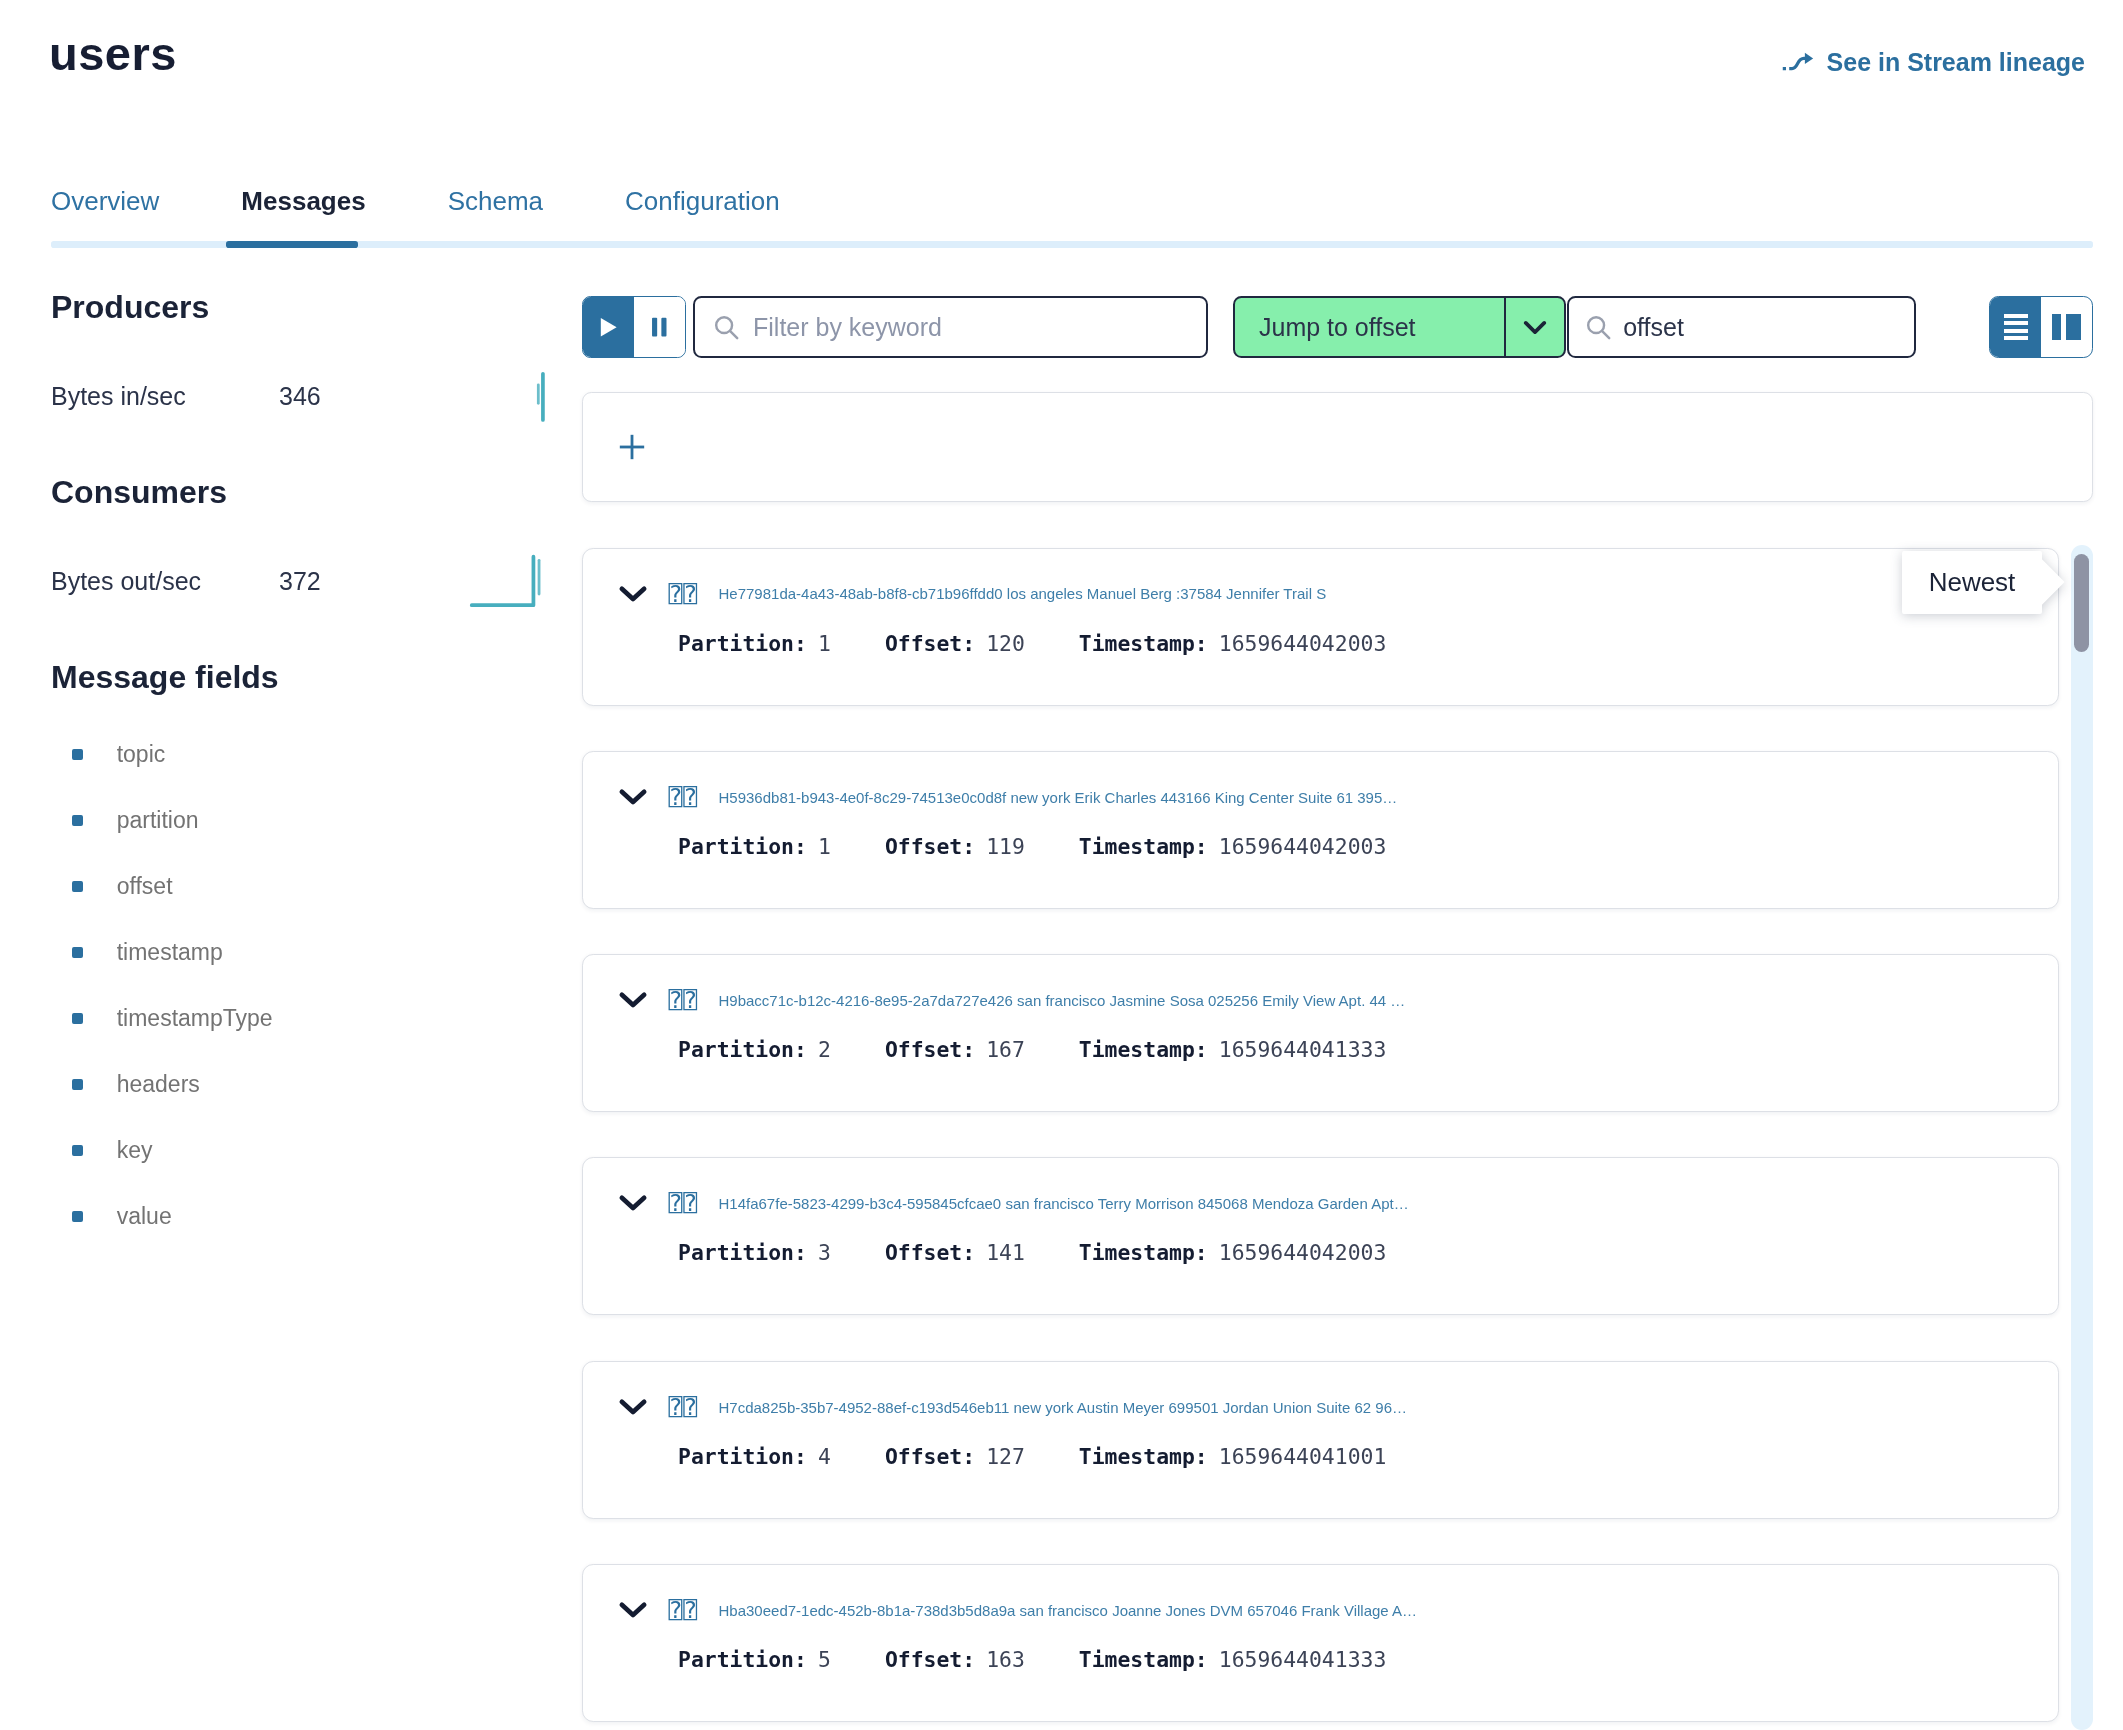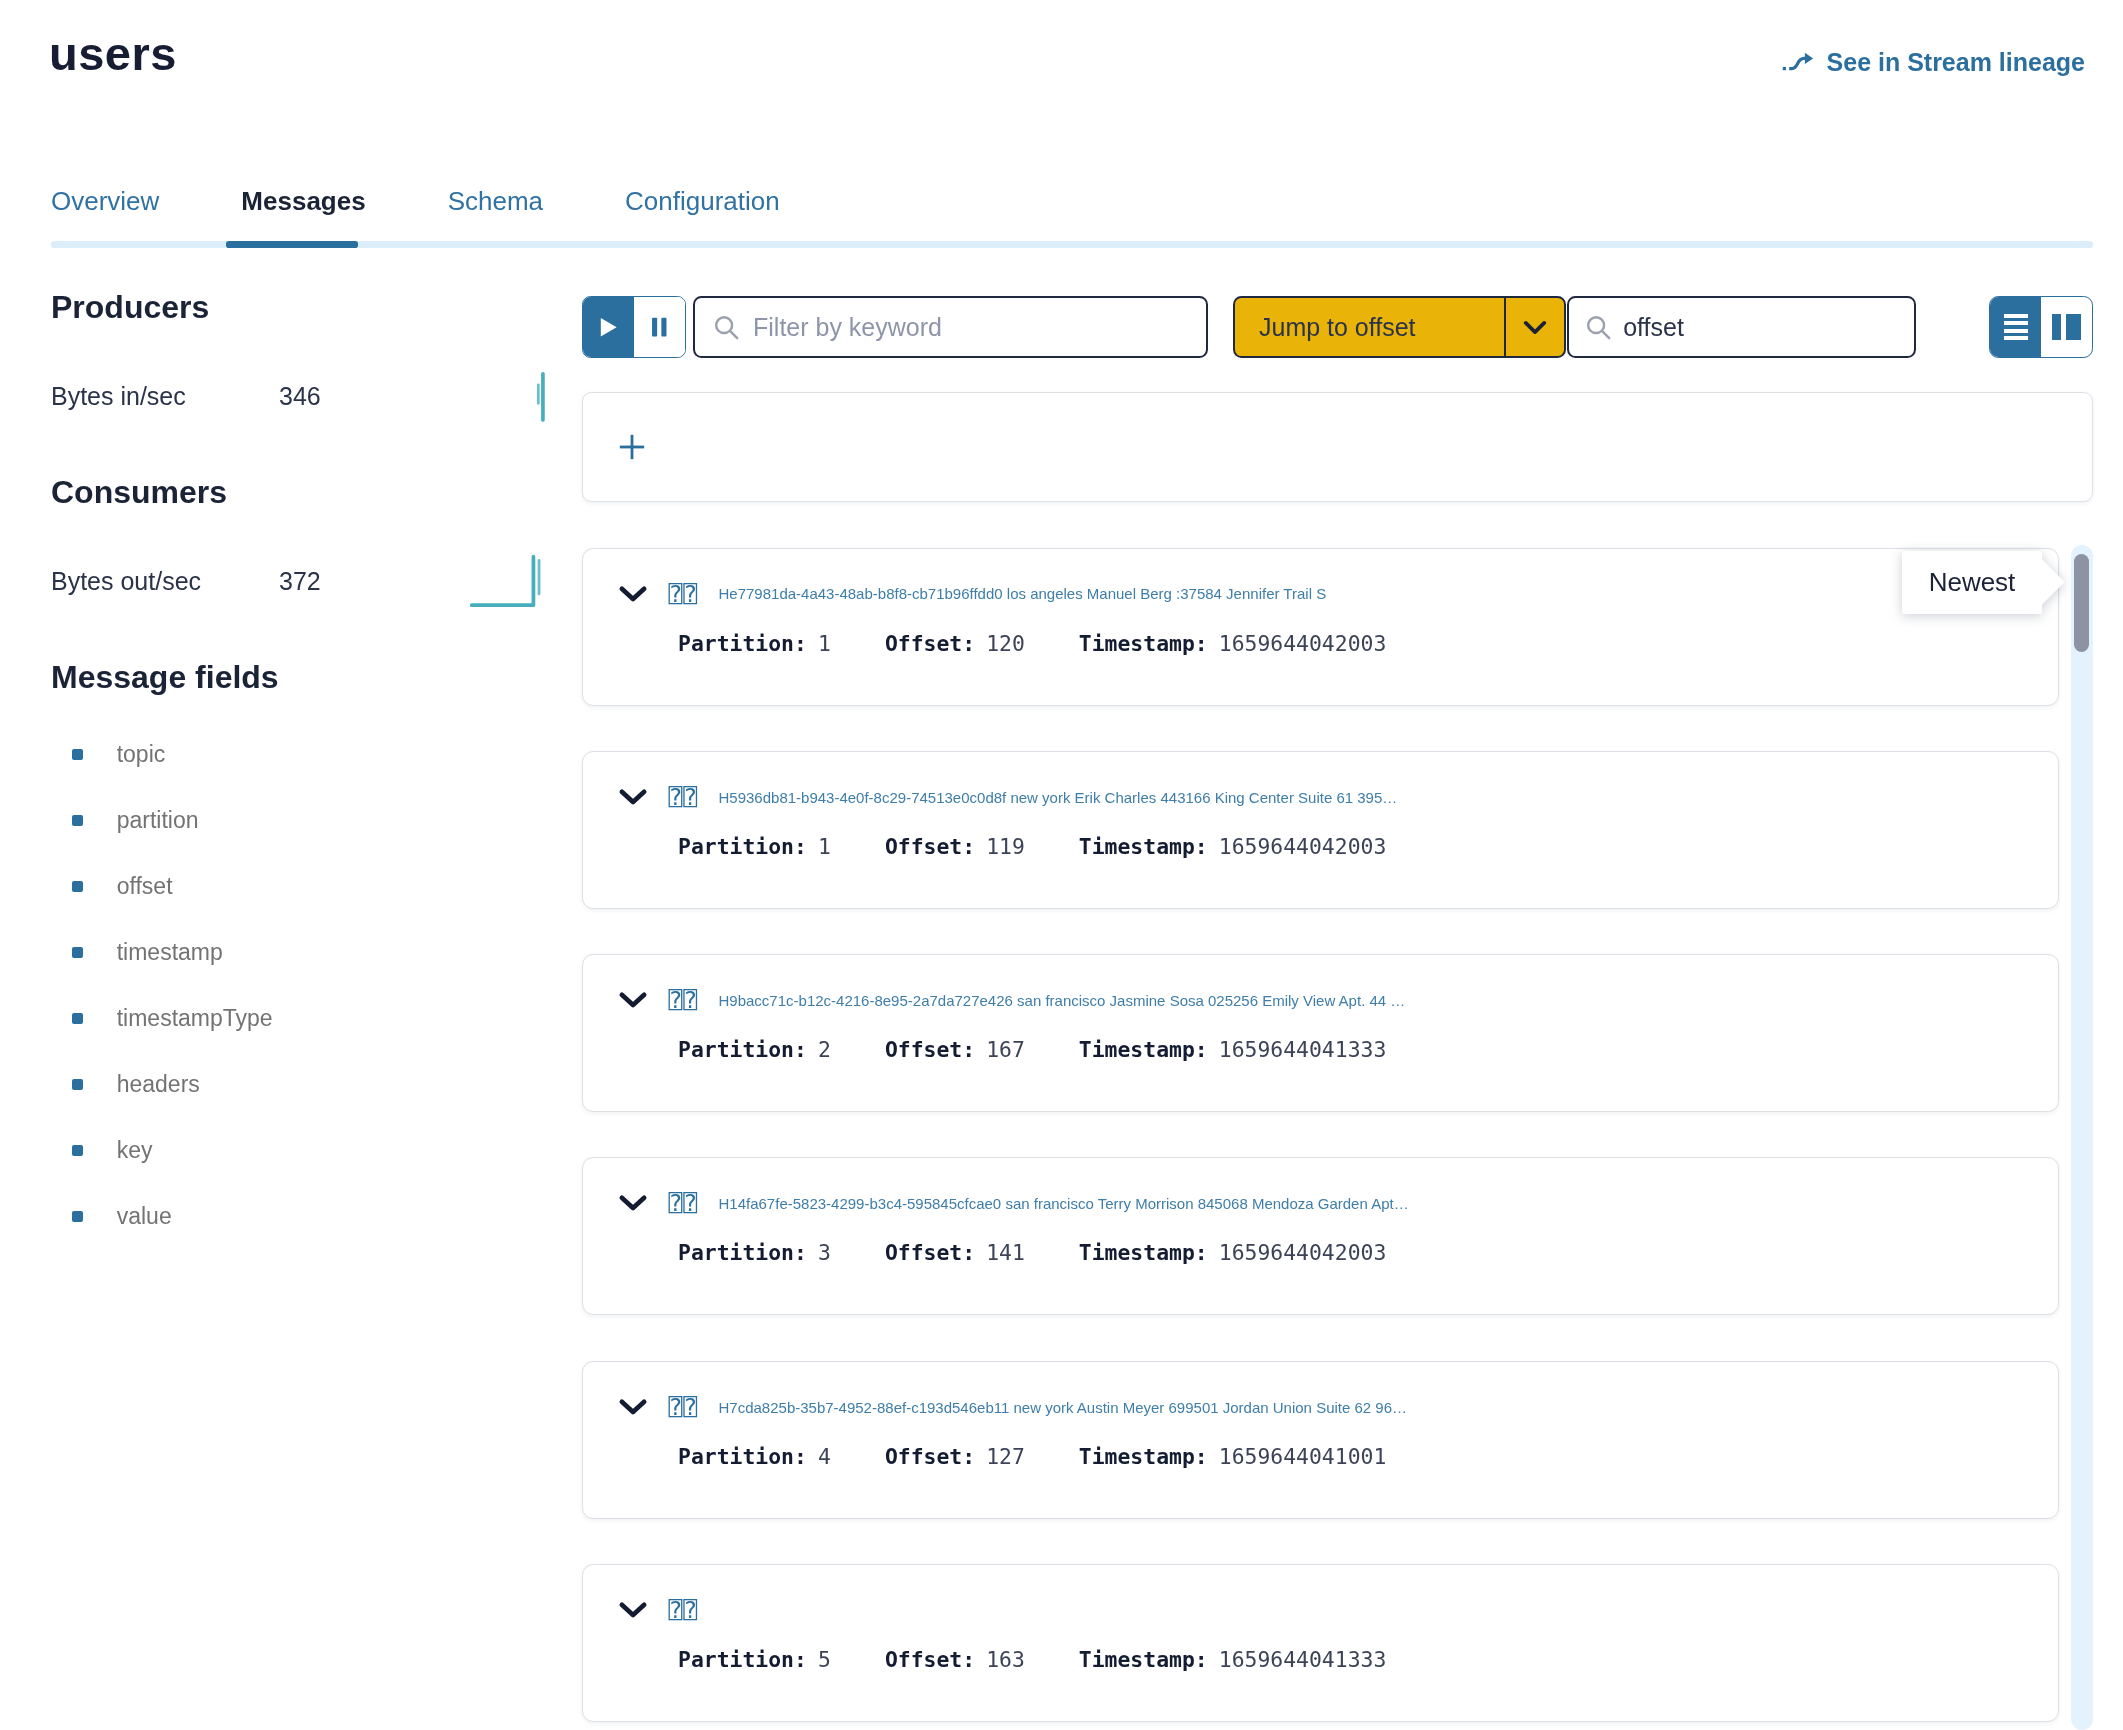--- a/index.html
+++ b/index.html
@@ -36,21 +36,21 @@
   .toolbar { position:absolute; left:582px; top:296px; width:1511px; height:62px; }
   .pp-group { position:absolute; left:0; top:0; width:104px; height:62px; border:1.9px solid #2b6f9f; border-radius:8.4px; overflow:hidden; display:flex; background:#fff; }
   .pp-btn { width:50%; height:100%; display:flex; align-items:center; justify-content:center; cursor:pointer; }
   .pp-btn.play { background:#2b6f9f; }
   .pp-btn.pause { background:#ffffff; }
   .filter-box { position:absolute; left:111px; top:0; width:515px; height:62px; border:2.8px solid #20283f; border-radius:8.4px;
                 display:flex; align-items:center; padding:0 17px; background:#fff; }
   .filter-box input { border:none; outline:none; font-size:25px; color:#2b3349; width:100%; margin-left:13px; font-family:"Liberation Sans",sans-serif; }
   .filter-box input::placeholder { color:#8d95a9; }
   .jump-box { position:absolute; left:651px; top:0; width:333px; height:62px; border:2.8px solid #20283f; border-radius:8.4px;
-              display:flex; align-items:center; background:#eab308; cursor:pointer; }
+              display:flex; align-items:center; background:#86efac; cursor:pointer; }
   .jump-label { font-size:25px; color:#2b3349; padding-left:24px; flex:1; }
   .jump-divider { width:1.9px; height:100%; background:#20283f; }
   .jump-caret { width:58px; display:flex; align-items:center; justify-content:center; }
   .offset-box { position:absolute; left:985px; top:0; width:349px; height:62px; border:2.8px solid #20283f; border-radius:8.4px;
                 display:flex; align-items:center; padding:0 15px; background:#fff; }
   .offset-box input { border:none; outline:none; font-size:25px; color:#2b3349; width:100%; margin-left:11.2px; font-family:"Liberation Sans",sans-serif; }
   .view-group { position:absolute; right:0; top:0; width:104px; height:62px; border:1.9px solid #2b6f9f; border-radius:9.3px; overflow:hidden; display:flex; background:#fff; }
   .view-btn { width:50%; height:100%; display:flex; align-items:center; justify-content:center; cursor:pointer; }
   .view-btn.list { background:#2b6f9f; }
   .list-glyph { display:flex; flex-direction:column; gap:3.7px; }
@@ -391,20 +391,21 @@
     </div>
 
     <div class="msg-card" style="top:1019px;">
       <div class="msg-top">
         <span class="msg-chevron">
           <svg width="30" height="18.6" viewBox="0 0 32 20">
               <polyline points="4,4 16,15 28,4" stroke="#141c31" stroke-width="5" fill="none" stroke-linecap="round" stroke-linejoin="round"></polyline>
             </svg>
         </span>
         <span class="tofu">⍰⍰</span>
+        <span class="msg-key">Hba30eed7-1edc-452b-8b1a-738d3b5d8a9a san francisco  Joanne Jones DVM 657046 Frank Village A…</span>
       </div>
       <div class="msg-meta">
         <span class="meta-pair">
             <span class="meta-label">Partition:</span>
             <span class="meta-value">5</span>
           </span>
         <span class="meta-pair">
             <span class="meta-label">Offset:</span>
             <span class="meta-value">163</span>
           </span>

